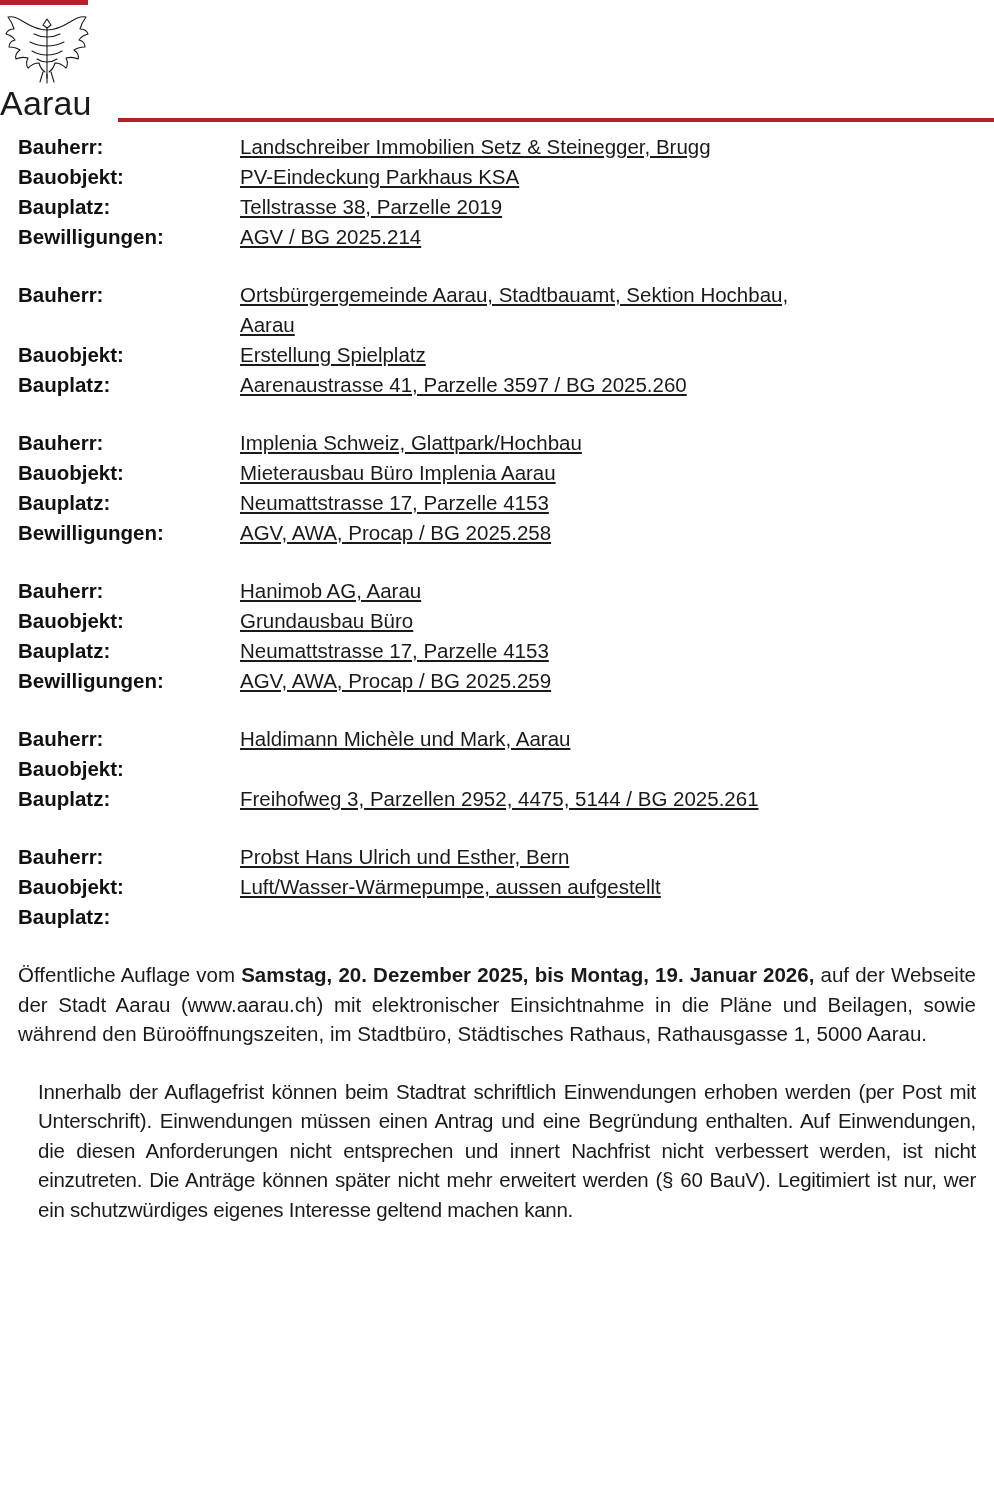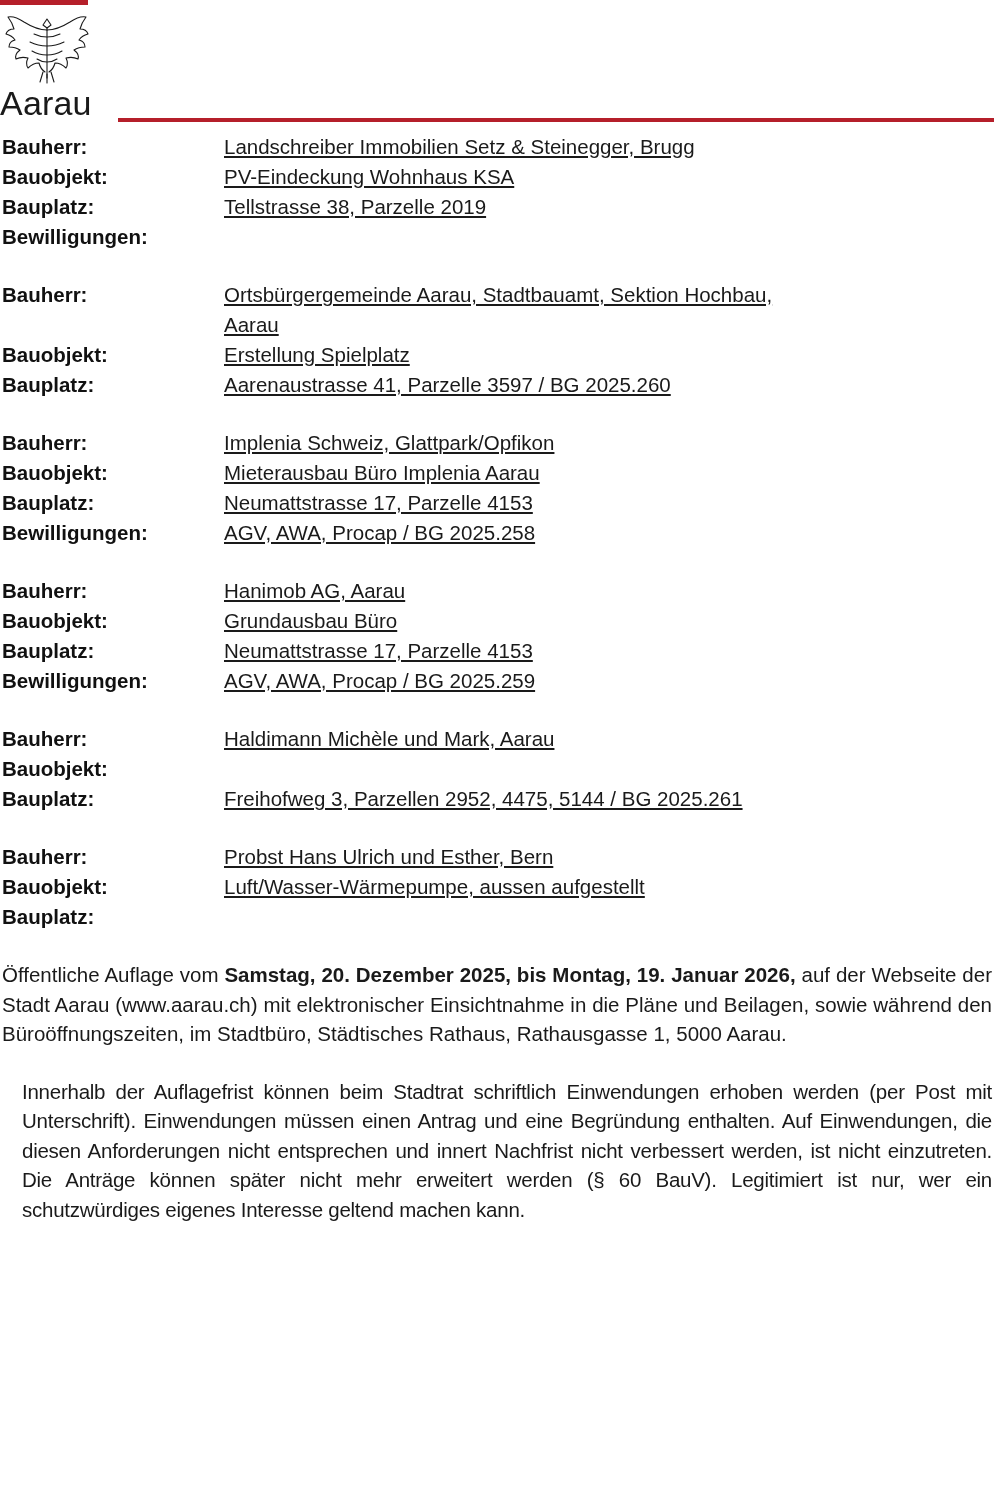--- a/index.html
+++ b/index.html
@@ -55,21 +55,21 @@
     position: absolute;
     left: 118px;
     right: 0;
     top: 118px;
     height: 4px;
     background: #b51f2a;
   }
 
   
   .content {
-    padding: 0 2px;
+    padding: 0 18px;
   }
 
   .entry {
     margin-bottom: 28px;
   }
   .row {
     display: flex;
     align-items: flex-start;
     font-size: 20.5px;
     line-height: 30px;
@@ -131,28 +131,29 @@
 
   <div class="content">
 
     <div class="entry">
       <div class="row">
         <div class="label">Bauherr:</div>
         <div class="value">Landschreiber Immobilien Setz &amp; Steinegger, Brugg</div>
       </div>
       <div class="row">
         <div class="label">Bauobjekt:</div>
-        <div class="value">PV-Eindeckung Wohnhaus KSA</div>
+        <div class="value">PV-Eindeckung Parkhaus KSA</div>
       </div>
       <div class="row">
         <div class="label">Bauplatz:</div>
         <div class="value">Tellstrasse 38, Parzelle 2019</div>
       </div>
       <div class="row">
         <div class="label">Bewilligungen:</div>
+        <div class="value">AGV / BG 2025.214</div>
       </div>
     </div>
 
     <div class="entry">
       <div class="row">
         <div class="label">Bauherr:</div>
         <div class="value">
           <span>Ortsbürgergemeinde Aarau, Stadtbauamt, Sektion Hochbau,</span>
           <span class="cont">Aarau</span>
         </div>
@@ -163,21 +164,21 @@
       </div>
       <div class="row">
         <div class="label">Bauplatz:</div>
         <div class="value">Aarenaustrasse 41, Parzelle 3597 / BG 2025.260</div>
       </div>
     </div>
 
     <div class="entry">
       <div class="row">
         <div class="label">Bauherr:</div>
-        <div class="value">Implenia Schweiz, Glattpark/Opfikon</div>
+        <div class="value">Implenia Schweiz, Glattpark/Hochbau</div>
       </div>
       <div class="row">
         <div class="label">Bauobjekt:</div>
         <div class="value">Mieterausbau Büro Implenia Aarau</div>
       </div>
       <div class="row">
         <div class="label">Bauplatz:</div>
         <div class="value">Neumattstrasse 17, Parzelle 4153</div>
       </div>
       <div class="row">

